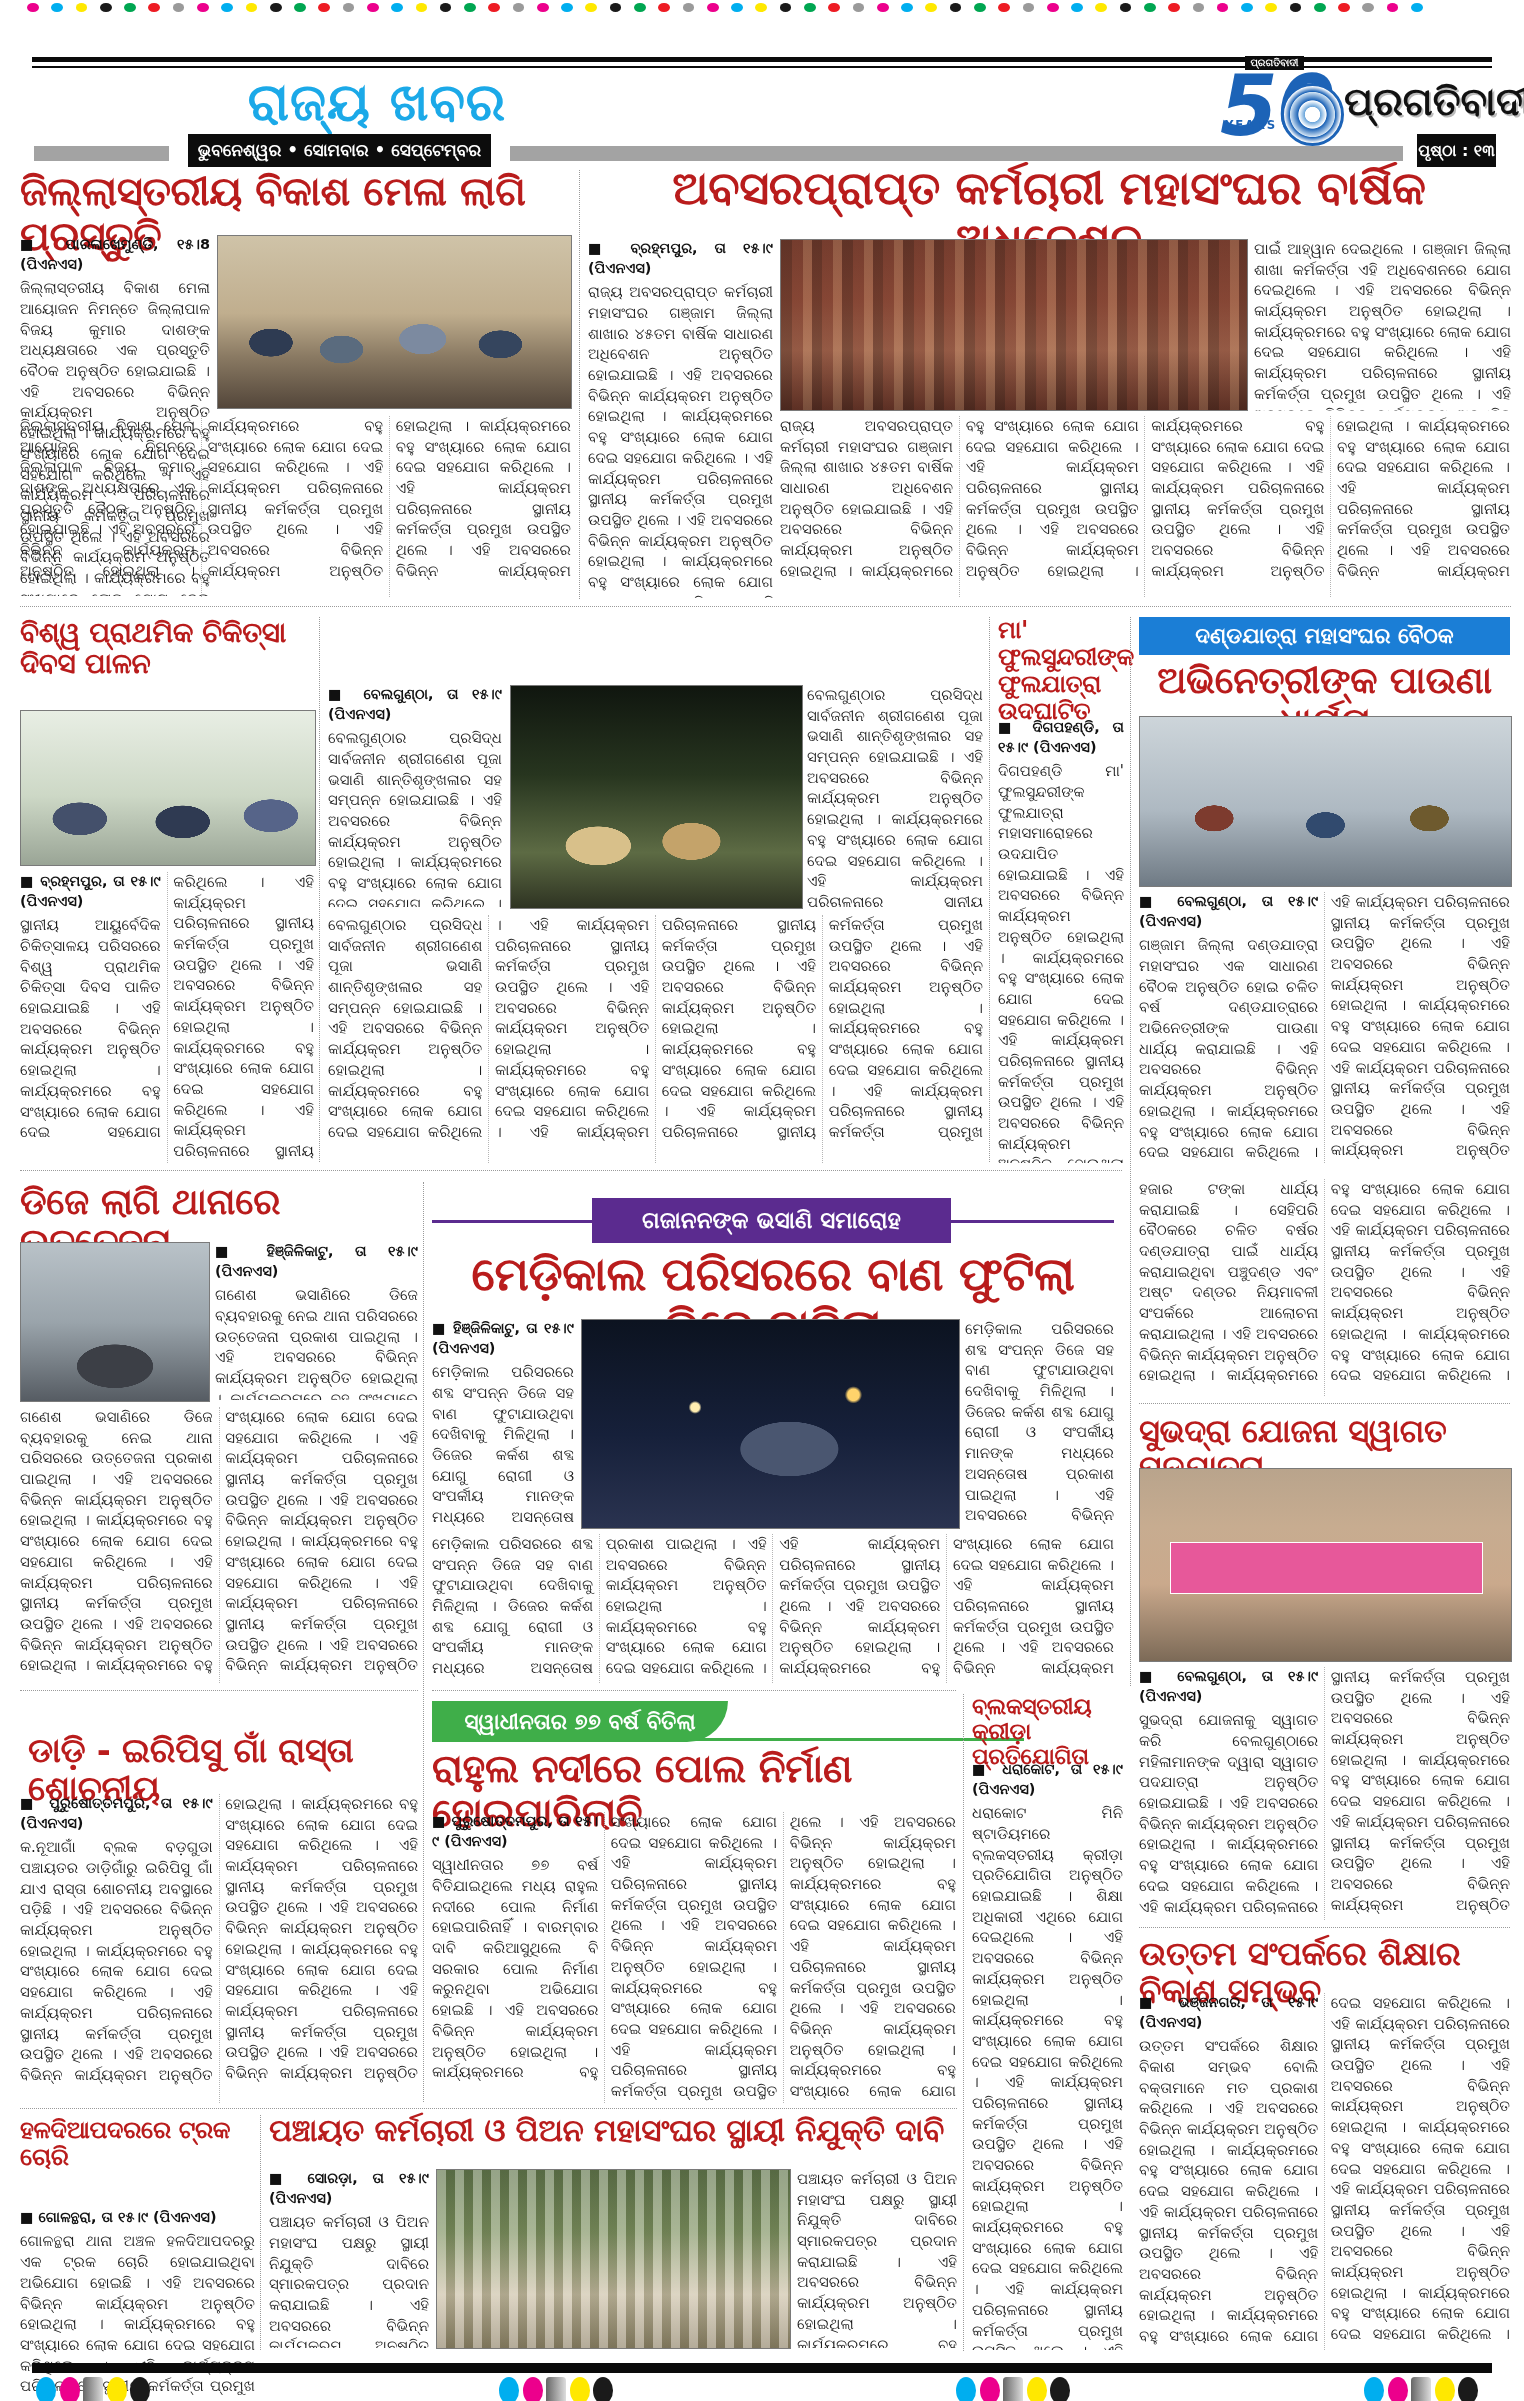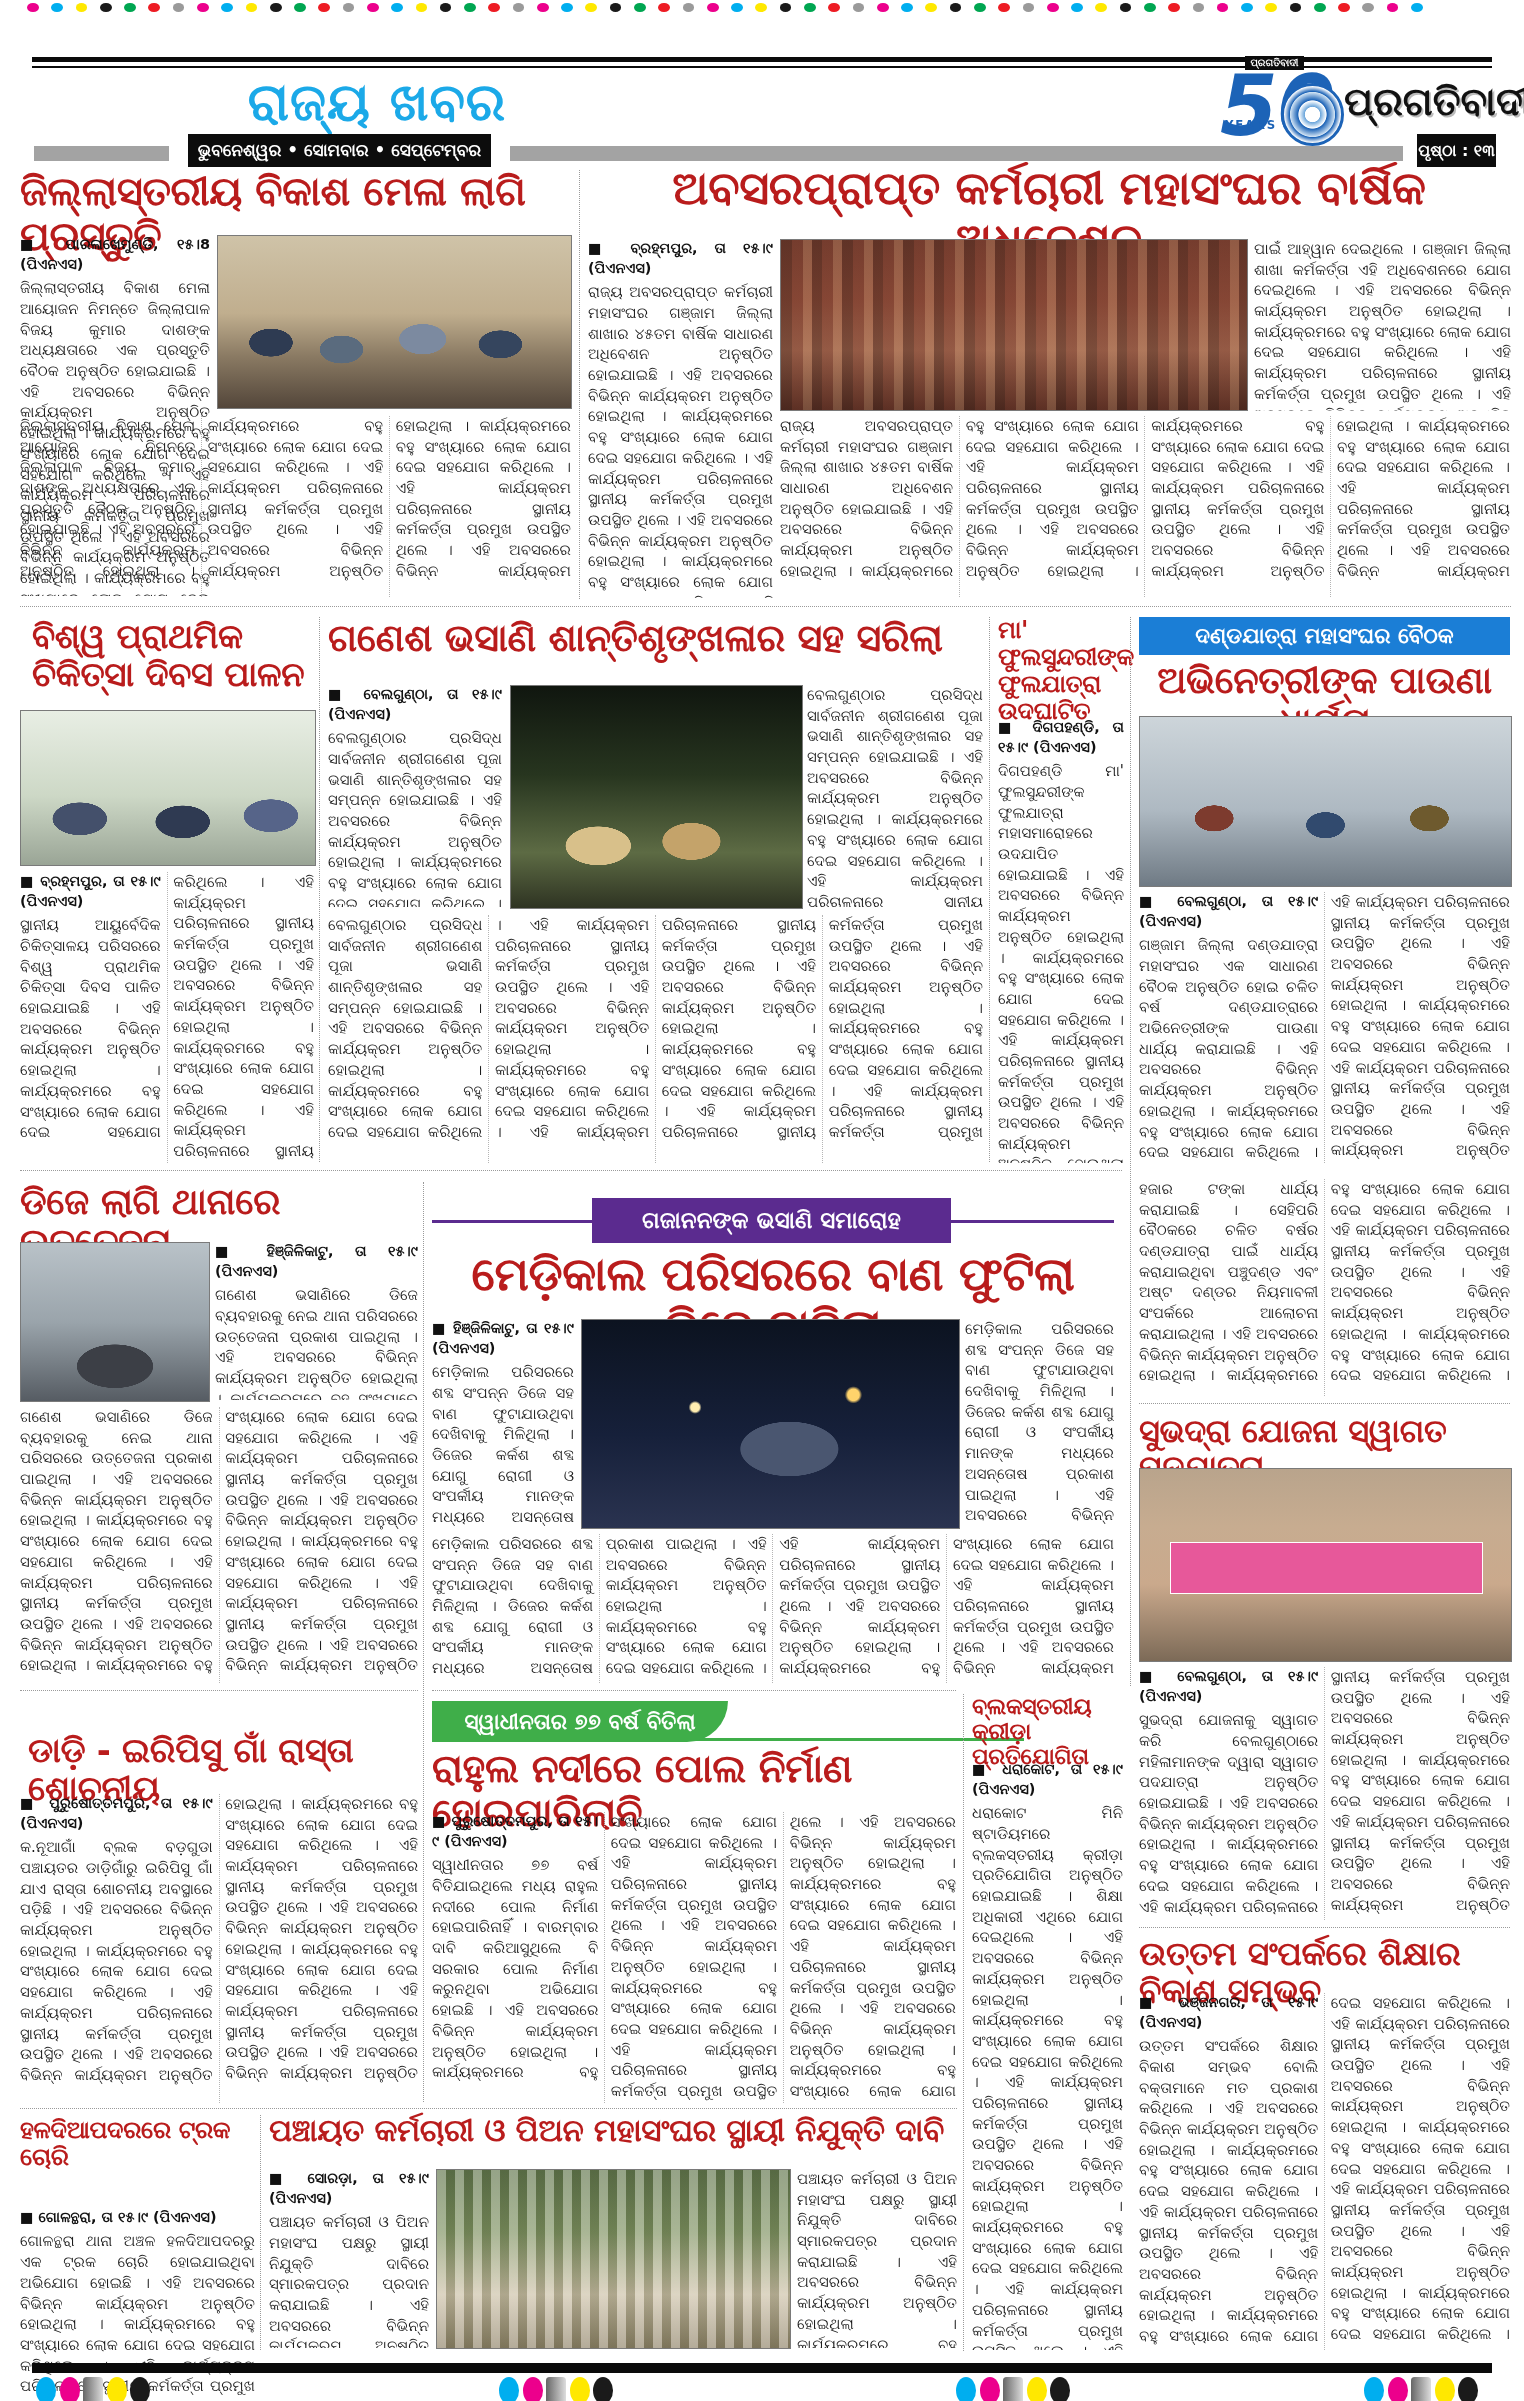--- a/index.html
+++ b/index.html
@@ -175,29 +175,28 @@
   <div class="body" style="left:588px;top:239px;width:185px;height:359px;">
     <div class="dl">■ ବ୍ରହ୍ମପୁର, ତା ୧୫।୯ (ପିଏନଏସ)</div>
     <span>ରାଜ୍ୟ ଅବସରପ୍ରାପ୍ତ କର୍ମଚାରୀ ମହାସଂଘର ଗଞ୍ଜାମ ଜିଲ୍ଲା ଶାଖାର ୪୫ତମ ବାର୍ଷିକ ସାଧାରଣ ଅଧିବେଶନ ଅନୁଷ୍ଠିତ ହୋଇଯାଇଛି । ଏହି ଅବସରରେ ବିଭିନ୍ନ କାର୍ଯ୍ୟକ୍ରମ ଅନୁଷ୍ଠିତ ହୋଇଥିଲା । କାର୍ଯ୍ୟକ୍ରମରେ ବହୁ ସଂଖ୍ୟାରେ ଲୋକ ଯୋଗ ଦେଇ ସହଯୋଗ କରିଥିଲେ । ଏହି କାର୍ଯ୍ୟକ୍ରମ ପରିଚାଳନାରେ ସ୍ଥାନୀୟ କର୍ମକର୍ତ୍ତା ପ୍ରମୁଖ ଉପସ୍ଥିତ ଥିଲେ । ଏହି ଅବସରରେ ବିଭିନ୍ନ କାର୍ଯ୍ୟକ୍ରମ ଅନୁଷ୍ଠିତ ହୋଇଥିଲା । କାର୍ଯ୍ୟକ୍ରମରେ ବହୁ ସଂଖ୍ୟାରେ ଲୋକ ଯୋଗ ଦେଇ ସହଯୋଗ କରିଥିଲେ । ଏହି କାର୍ଯ୍ୟକ୍ରମ ପରିଚାଳନାରେ ସ୍ଥାନୀୟ କର୍ମକର୍ତ୍ତା ପ୍ରମୁଖ ଉପସ୍ଥିତ ଥିଲେ ।</span>
   </div>
   <div class="photo ph-crowd" style="left:780px;top:239px;width:466px;height:170px;"></div>
   <div class="body" style="left:1254px;top:239px;width:257px;height:172px;"><span>ପାଇଁ ଆହ୍ୱାନ ଦେଇଥିଲେ । ଗଞ୍ଜାମ ଜିଲ୍ଲା ଶାଖା କର୍ମକର୍ତ୍ତା ଏହି ଅଧିବେଶନରେ ଯୋଗ ଦେଇଥିଲେ । ଏହି ଅବସରରେ ବିଭିନ୍ନ କାର୍ଯ୍ୟକ୍ରମ ଅନୁଷ୍ଠିତ ହୋଇଥିଲା । କାର୍ଯ୍ୟକ୍ରମରେ ବହୁ ସଂଖ୍ୟାରେ ଲୋକ ଯୋଗ ଦେଇ ସହଯୋଗ କରିଥିଲେ । ଏହି କାର୍ଯ୍ୟକ୍ରମ ପରିଚାଳନାରେ ସ୍ଥାନୀୟ କର୍ମକର୍ତ୍ତା ପ୍ରମୁଖ ଉପସ୍ଥିତ ଥିଲେ । ଏହି ଅବସରରେ ବିଭିନ୍ନ କାର୍ଯ୍ୟକ୍ରମ ଅନୁଷ୍ଠିତ ହୋଇଥିଲା । କାର୍ଯ୍ୟକ୍ରମରେ ବହୁ ସଂଖ୍ୟାରେ ଲୋକ ଯୋଗ ଦେଇ ସହଯୋଗ କରିଥିଲେ । ଏହି କାର୍ଯ୍ୟକ୍ରମ ପରିଚାଳନାରେ ସ୍ଥାନୀୟ କର୍ମକର୍ତ୍ତା ପ୍ରମୁଖ ଉପସ୍ଥିତ ଥିଲେ ।</span></div>
   <div class="body c4" style="left:780px;top:416px;width:730px;height:181px;"><span>ରାଜ୍ୟ ଅବସରପ୍ରାପ୍ତ କର୍ମଚାରୀ ମହାସଂଘର ଗଞ୍ଜାମ ଜିଲ୍ଲା ଶାଖାର ୪୫ତମ ବାର୍ଷିକ ସାଧାରଣ ଅଧିବେଶନ ଅନୁଷ୍ଠିତ ହୋଇଯାଇଛି । ଏହି ଅବସରରେ ବିଭିନ୍ନ କାର୍ଯ୍ୟକ୍ରମ ଅନୁଷ୍ଠିତ ହୋଇଥିଲା । କାର୍ଯ୍ୟକ୍ରମରେ ବହୁ ସଂଖ୍ୟାରେ ଲୋକ ଯୋଗ ଦେଇ ସହଯୋଗ କରିଥିଲେ । ଏହି କାର୍ଯ୍ୟକ୍ରମ ପରିଚାଳନାରେ ସ୍ଥାନୀୟ କର୍ମକର୍ତ୍ତା ପ୍ରମୁଖ ଉପସ୍ଥିତ ଥିଲେ । ଏହି ଅବସରରେ ବିଭିନ୍ନ କାର୍ଯ୍ୟକ୍ରମ ଅନୁଷ୍ଠିତ ହୋଇଥିଲା । କାର୍ଯ୍ୟକ୍ରମରେ ବହୁ ସଂଖ୍ୟାରେ ଲୋକ ଯୋଗ ଦେଇ ସହଯୋଗ କରିଥିଲେ । ଏହି କାର୍ଯ୍ୟକ୍ରମ ପରିଚାଳନାରେ ସ୍ଥାନୀୟ କର୍ମକର୍ତ୍ତା ପ୍ରମୁଖ ଉପସ୍ଥିତ ଥିଲେ । ଏହି ଅବସରରେ ବିଭିନ୍ନ କାର୍ଯ୍ୟକ୍ରମ ଅନୁଷ୍ଠିତ ହୋଇଥିଲା । କାର୍ଯ୍ୟକ୍ରମରେ ବହୁ ସଂଖ୍ୟାରେ ଲୋକ ଯୋଗ ଦେଇ ସହଯୋଗ କରିଥିଲେ । ଏହି କାର୍ଯ୍ୟକ୍ରମ ପରିଚାଳନାରେ ସ୍ଥାନୀୟ କର୍ମକର୍ତ୍ତା ପ୍ରମୁଖ ଉପସ୍ଥିତ ଥିଲେ । ଏହି ଅବସରରେ ବିଭିନ୍ନ କାର୍ଯ୍ୟକ୍ରମ ଅନୁଷ୍ଠିତ ହୋଇଥିଲା । କାର୍ଯ୍ୟକ୍ରମରେ ବହୁ ସଂଖ୍ୟାରେ ଲୋକ ଯୋଗ ଦେଇ ସହଯୋଗ କରିଥିଲେ । ଏହି କାର୍ଯ୍ୟକ୍ରମ ପରିଚାଳନାରେ ସ୍ଥାନୀୟ କର୍ମକର୍ତ୍ତା ପ୍ରମୁଖ ଉପସ୍ଥିତ ଥିଲେ । ଏହି ଅବସରରେ ବିଭିନ୍ନ କାର୍ଯ୍ୟକ୍ରମ ଅନୁଷ୍ଠିତ ହୋଇଥିଲା । କାର୍ଯ୍ୟକ୍ରମରେ ବହୁ ସଂଖ୍ୟାରେ ଲୋକ ଯୋଗ ଦେଇ ସହଯୋଗ କରିଥିଲେ । ଏହି କାର୍ଯ୍ୟକ୍ରମ ପରିଚାଳନାରେ ସ୍ଥାନୀୟ କର୍ମକର୍ତ୍ତା ପ୍ରମୁଖ ଉପସ୍ଥିତ ଥିଲେ ।</span></div>
 
   <div class="hdiv" style="left:20px;top:606px;width:1491px;"></div>
 
-  <div class="hl" style="left:32px;top:617px;width:296px;font-size:34px;">ବିଶ୍ୱ ପ୍ରାଥମିକ ଚିକିତ୍ସା ଦିବସ ପାଳନ</div>
+  <div class="hl" style="left:20px;top:617px;width:296px;font-size:28px;">ବିଶ୍ୱ ପ୍ରାଥମିକ ଚିକିତ୍ସା ଦିବସ ପାଳନ</div>
   <div class="photo ph-class" style="left:20px;top:710px;width:294px;height:154px;"></div>
   <div class="body c2" style="left:20px;top:872px;width:294px;height:291px;">
     <div class="dl">■ ବ୍ରହ୍ମପୁର, ତା ୧୫।୯ (ପିଏନଏସ)</div>
     <span>ସ୍ଥାନୀୟ ଆୟୁର୍ବେଦିକ ଚିକିତ୍ସାଳୟ ପରିସରରେ ବିଶ୍ୱ ପ୍ରାଥମିକ ଚିକିତ୍ସା ଦିବସ ପାଳିତ ହୋଇଯାଇଛି । ଏହି ଅବସରରେ ବିଭିନ୍ନ କାର୍ଯ୍ୟକ୍ରମ ଅନୁଷ୍ଠିତ ହୋଇଥିଲା । କାର୍ଯ୍ୟକ୍ରମରେ ବହୁ ସଂଖ୍ୟାରେ ଲୋକ ଯୋଗ ଦେଇ ସହଯୋଗ କରିଥିଲେ । ଏହି କାର୍ଯ୍ୟକ୍ରମ ପରିଚାଳନାରେ ସ୍ଥାନୀୟ କର୍ମକର୍ତ୍ତା ପ୍ରମୁଖ ଉପସ୍ଥିତ ଥିଲେ । ଏହି ଅବସରରେ ବିଭିନ୍ନ କାର୍ଯ୍ୟକ୍ରମ ଅନୁଷ୍ଠିତ ହୋଇଥିଲା । କାର୍ଯ୍ୟକ୍ରମରେ ବହୁ ସଂଖ୍ୟାରେ ଲୋକ ଯୋଗ ଦେଇ ସହଯୋଗ କରିଥିଲେ । ଏହି କାର୍ଯ୍ୟକ୍ରମ ପରିଚାଳନାରେ ସ୍ଥାନୀୟ କର୍ମକର୍ତ୍ତା ପ୍ରମୁଖ ଉପସ୍ଥିତ ଥିଲେ । ଏହି ଅବସରରେ ବିଭିନ୍ନ କାର୍ଯ୍ୟକ୍ରମ ଅନୁଷ୍ଠିତ ହୋଇଥିଲା । କାର୍ଯ୍ୟକ୍ରମରେ ବହୁ ସଂଖ୍ୟାରେ ଲୋକ ଯୋଗ ଦେଇ ସହଯୋଗ କରିଥିଲେ । ଏହି କାର୍ଯ୍ୟକ୍ରମ ପରିଚାଳନାରେ ସ୍ଥାନୀୟ କର୍ମକର୍ତ୍ତା ପ୍ରମୁଖ ଉପସ୍ଥିତ ଥିଲେ ।</span>
   </div>
   <div class="vdiv" style="left:319px;top:617px;height:545px;"></div>
 
-  <div class="hl" style="left:328px;top:617px;width:655px;font-size:38px;">ଗଣେଶ ଭସାଣି ଶାନ୍ତିଶୃଙ୍ଖଳାର ସହ ସରିଲା</div>
   <div class="body" style="left:328px;top:685px;width:174px;height:222px;">
     <div class="dl">■ ବେଲଗୁଣ୍ଠା, ତା ୧୫।୯ (ପିଏନଏସ)</div>
     <span>ବେଲଗୁଣ୍ଠାର ପ୍ରସିଦ୍ଧ ସାର୍ବଜନୀନ ଶ୍ରୀଗଣେଶ ପୂଜା ଭସାଣି ଶାନ୍ତିଶୃଙ୍ଖଳାର ସହ ସମ୍ପନ୍ନ ହୋଇଯାଇଛି । ଏହି ଅବସରରେ ବିଭିନ୍ନ କାର୍ଯ୍ୟକ୍ରମ ଅନୁଷ୍ଠିତ ହୋଇଥିଲା । କାର୍ଯ୍ୟକ୍ରମରେ ବହୁ ସଂଖ୍ୟାରେ ଲୋକ ଯୋଗ ଦେଇ ସହଯୋଗ କରିଥିଲେ । ଏହି କାର୍ଯ୍ୟକ୍ରମ ପରିଚାଳନାରେ ସ୍ଥାନୀୟ କର୍ମକର୍ତ୍ତା ପ୍ରମୁଖ ଉପସ୍ଥିତ ଥିଲେ ।</span>
   </div>
   <div class="photo ph-ganesh" style="left:510px;top:685px;width:291px;height:222px;"></div>
   <div class="body" style="left:807px;top:685px;width:176px;height:222px;"><span>ବେଲଗୁଣ୍ଠାର ପ୍ରସିଦ୍ଧ ସାର୍ବଜନୀନ ଶ୍ରୀଗଣେଶ ପୂଜା ଭସାଣି ଶାନ୍ତିଶୃଙ୍ଖଳାର ସହ ସମ୍ପନ୍ନ ହୋଇଯାଇଛି । ଏହି ଅବସରରେ ବିଭିନ୍ନ କାର୍ଯ୍ୟକ୍ରମ ଅନୁଷ୍ଠିତ ହୋଇଥିଲା । କାର୍ଯ୍ୟକ୍ରମରେ ବହୁ ସଂଖ୍ୟାରେ ଲୋକ ଯୋଗ ଦେଇ ସହଯୋଗ କରିଥିଲେ । ଏହି କାର୍ଯ୍ୟକ୍ରମ ପରିଚାଳନାରେ ସ୍ଥାନୀୟ କର୍ମକର୍ତ୍ତା ପ୍ରମୁଖ ଉପସ୍ଥିତ ଥିଲେ । ଏହି ଅବସରରେ ବିଭିନ୍ନ କାର୍ଯ୍ୟକ୍ରମ ଅନୁଷ୍ଠିତ ହୋଇଥିଲା । କାର୍ଯ୍ୟକ୍ରମରେ ବହୁ ସଂଖ୍ୟାରେ ଲୋକ ଯୋଗ ଦେଇ ସହଯୋଗ କରିଥିଲେ । ଏହି କାର୍ଯ୍ୟକ୍ରମ ପରିଚାଳନାରେ ସ୍ଥାନୀୟ କର୍ମକର୍ତ୍ତା ପ୍ରମୁଖ ଉପସ୍ଥିତ ଥିଲେ ।</span></div>
   <div class="body c4" style="left:328px;top:915px;width:655px;height:248px;"><span>ବେଲଗୁଣ୍ଠାର ପ୍ରସିଦ୍ଧ ସାର୍ବଜନୀନ ଶ୍ରୀଗଣେଶ ପୂଜା ଭସାଣି ଶାନ୍ତିଶୃଙ୍ଖଳାର ସହ ସମ୍ପନ୍ନ ହୋଇଯାଇଛି । ଏହି ଅବସରରେ ବିଭିନ୍ନ କାର୍ଯ୍ୟକ୍ରମ ଅନୁଷ୍ଠିତ ହୋଇଥିଲା । କାର୍ଯ୍ୟକ୍ରମରେ ବହୁ ସଂଖ୍ୟାରେ ଲୋକ ଯୋଗ ଦେଇ ସହଯୋଗ କରିଥିଲେ । ଏହି କାର୍ଯ୍ୟକ୍ରମ ପରିଚାଳନାରେ ସ୍ଥାନୀୟ କର୍ମକର୍ତ୍ତା ପ୍ରମୁଖ ଉପସ୍ଥିତ ଥିଲେ । ଏହି ଅବସରରେ ବିଭିନ୍ନ କାର୍ଯ୍ୟକ୍ରମ ଅନୁଷ୍ଠିତ ହୋଇଥିଲା । କାର୍ଯ୍ୟକ୍ରମରେ ବହୁ ସଂଖ୍ୟାରେ ଲୋକ ଯୋଗ ଦେଇ ସହଯୋଗ କରିଥିଲେ । ଏହି କାର୍ଯ୍ୟକ୍ରମ ପରିଚାଳନାରେ ସ୍ଥାନୀୟ କର୍ମକର୍ତ୍ତା ପ୍ରମୁଖ ଉପସ୍ଥିତ ଥିଲେ । ଏହି ଅବସରରେ ବିଭିନ୍ନ କାର୍ଯ୍ୟକ୍ରମ ଅନୁଷ୍ଠିତ ହୋଇଥିଲା । କାର୍ଯ୍ୟକ୍ରମରେ ବହୁ ସଂଖ୍ୟାରେ ଲୋକ ଯୋଗ ଦେଇ ସହଯୋଗ କରିଥିଲେ । ଏହି କାର୍ଯ୍ୟକ୍ରମ ପରିଚାଳନାରେ ସ୍ଥାନୀୟ କର୍ମକର୍ତ୍ତା ପ୍ରମୁଖ ଉପସ୍ଥିତ ଥିଲେ । ଏହି ଅବସରରେ ବିଭିନ୍ନ କାର୍ଯ୍ୟକ୍ରମ ଅନୁଷ୍ଠିତ ହୋଇଥିଲା । କାର୍ଯ୍ୟକ୍ରମରେ ବହୁ ସଂଖ୍ୟାରେ ଲୋକ ଯୋଗ ଦେଇ ସହଯୋଗ କରିଥିଲେ । ଏହି କାର୍ଯ୍ୟକ୍ରମ ପରିଚାଳନାରେ ସ୍ଥାନୀୟ କର୍ମକର୍ତ୍ତା ପ୍ରମୁଖ ଉପସ୍ଥିତ ଥିଲେ । ଏହି ଅବସରରେ ବିଭିନ୍ନ କାର୍ଯ୍ୟକ୍ରମ ଅନୁଷ୍ଠିତ ହୋଇଥିଲା । କାର୍ଯ୍ୟକ୍ରମରେ ବହୁ ସଂଖ୍ୟାରେ ଲୋକ ଯୋଗ ଦେଇ ସହଯୋଗ କରିଥିଲେ । ଏହି କାର୍ଯ୍ୟକ୍ରମ ପରିଚାଳନାରେ ସ୍ଥାନୀୟ କର୍ମକର୍ତ୍ତା ପ୍ରମୁଖ ଉପସ୍ଥିତ ଥିଲେ । ଏହି ଅବସରରେ ବିଭିନ୍ନ କାର୍ଯ୍ୟକ୍ରମ ଅନୁଷ୍ଠିତ ହୋଇଥିଲା । କାର୍ଯ୍ୟକ୍ରମରେ ବହୁ ସଂଖ୍ୟାରେ ଲୋକ ଯୋଗ ଦେଇ ସହଯୋଗ କରିଥିଲେ । ଏହି କାର୍ଯ୍ୟକ୍ରମ ପରିଚାଳନାରେ ସ୍ଥାନୀୟ କର୍ମକର୍ତ୍ତା ପ୍ରମୁଖ ଉପସ୍ଥିତ ଥିଲେ ।</span></div>
   <div class="vdiv" style="left:989px;top:617px;height:545px;"></div>
 
   <div class="hl" style="left:998px;top:617px;width:126px;font-size:24px;">ମା' ଫୁଲସୁନ୍ଦରୀଙ୍କ ଫୁଲଯାତ୍ରା ଉଦଘାଟିତ</div>

